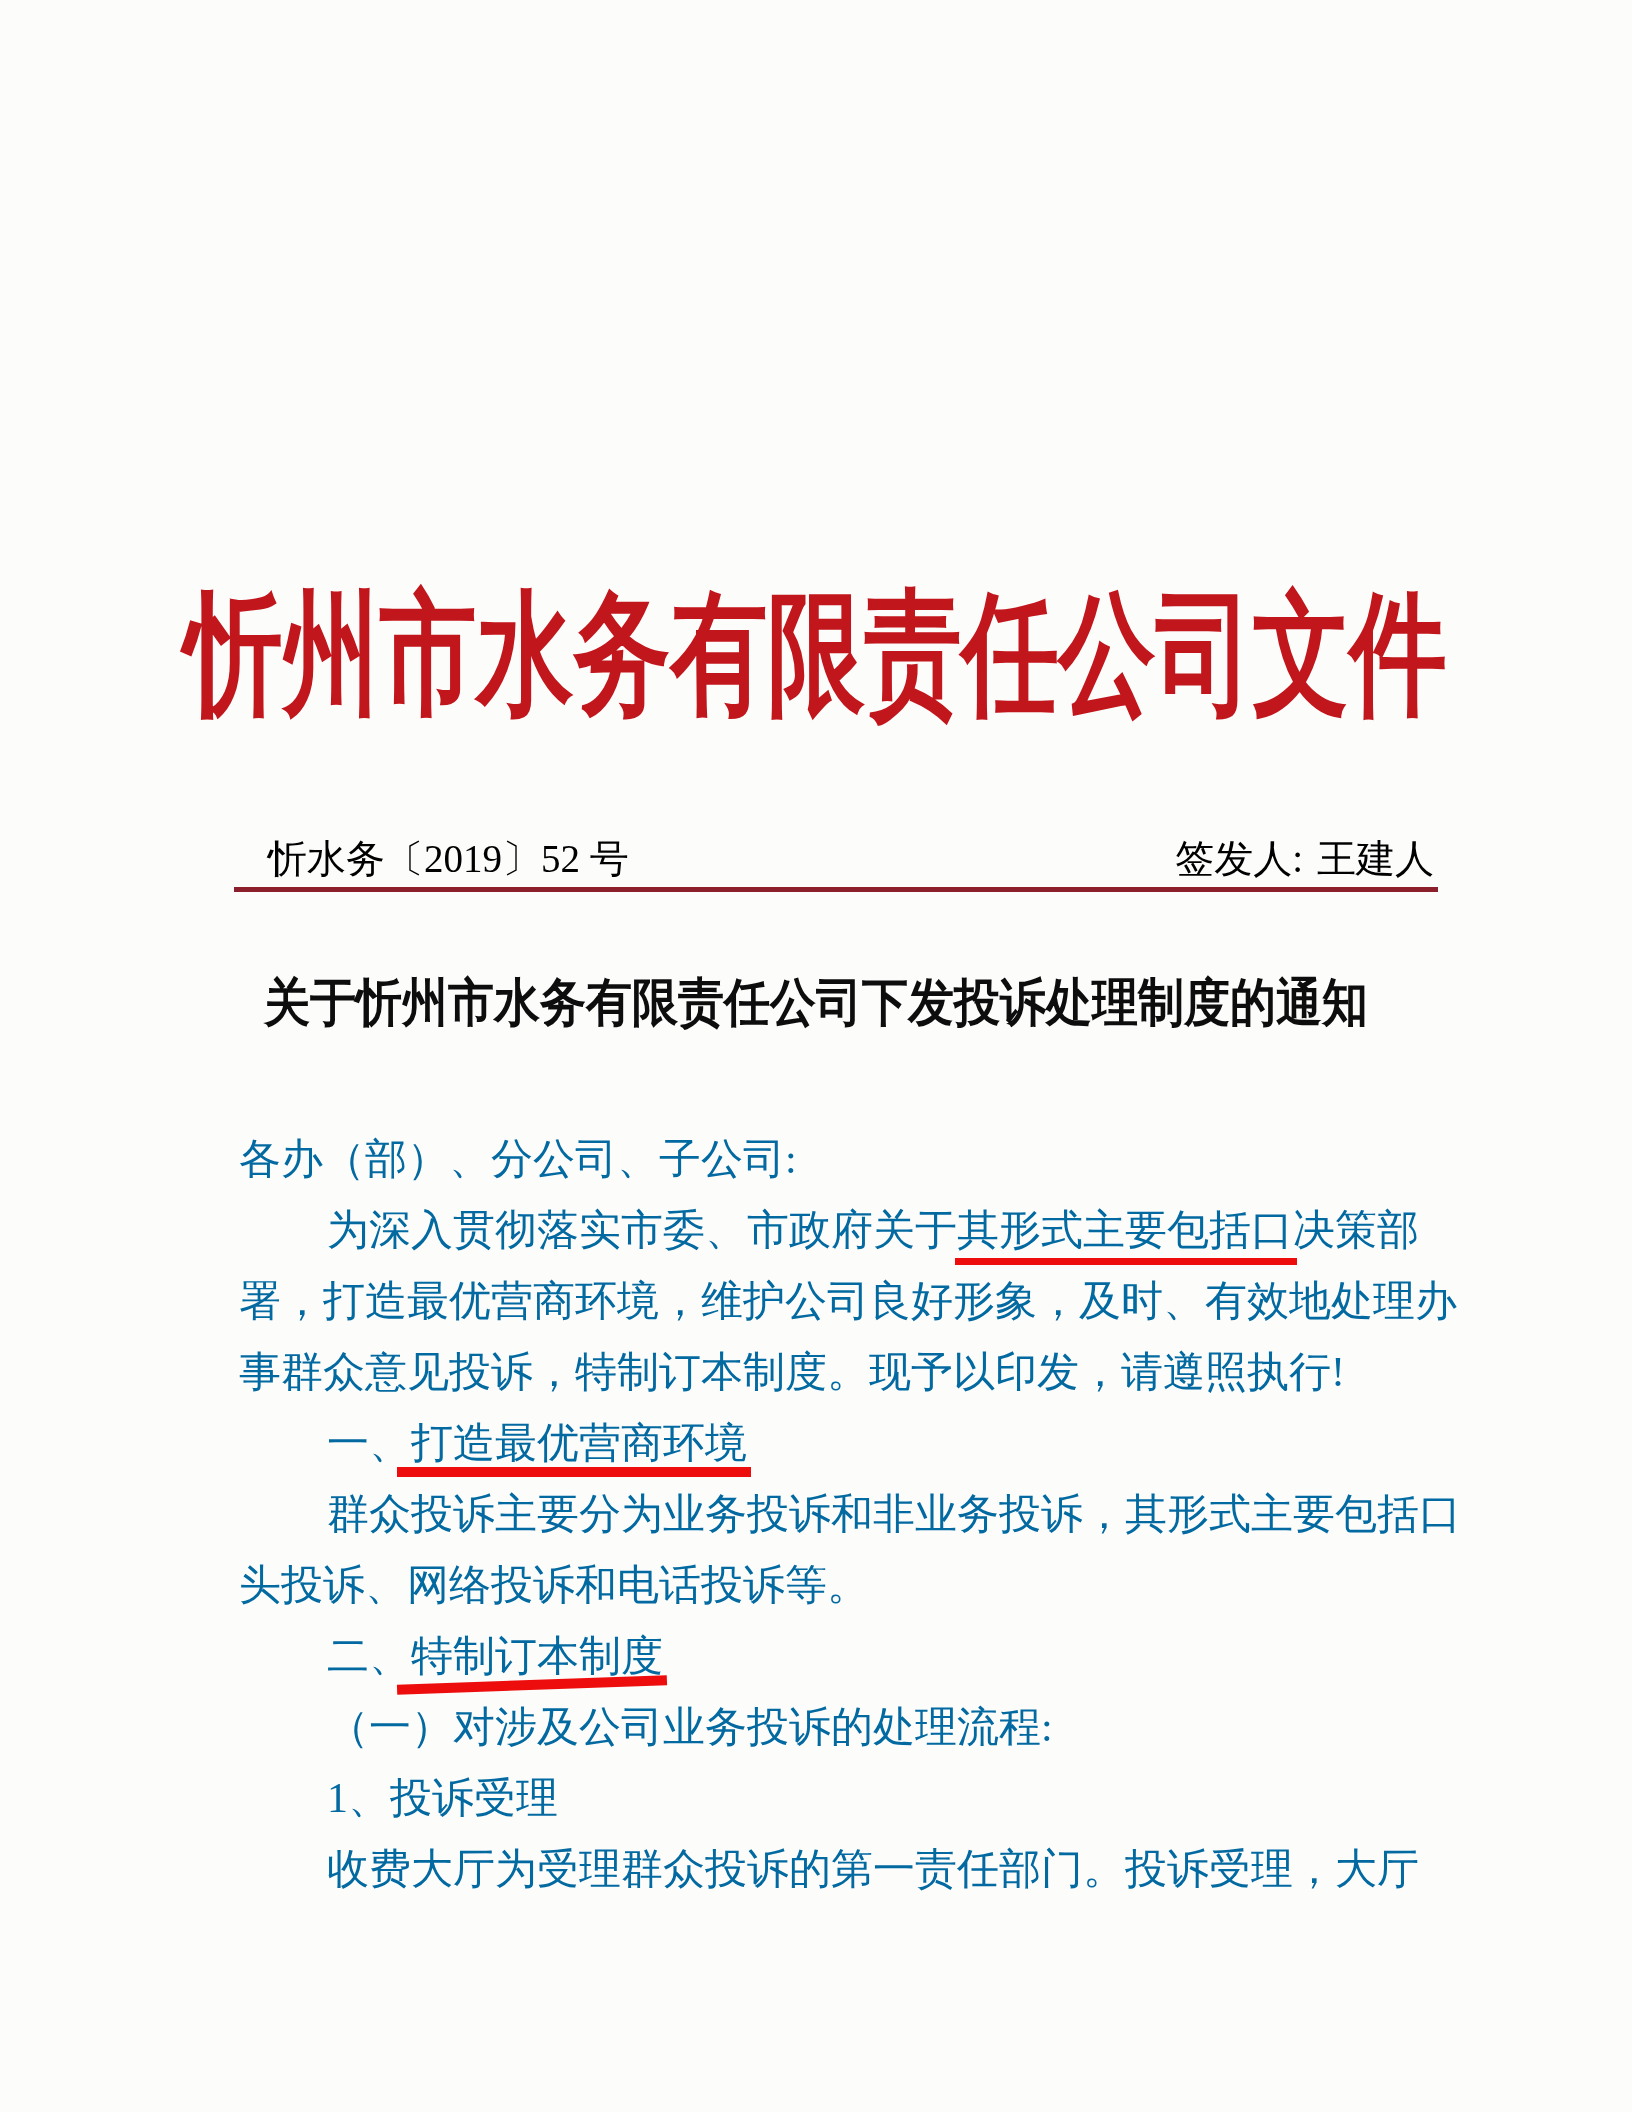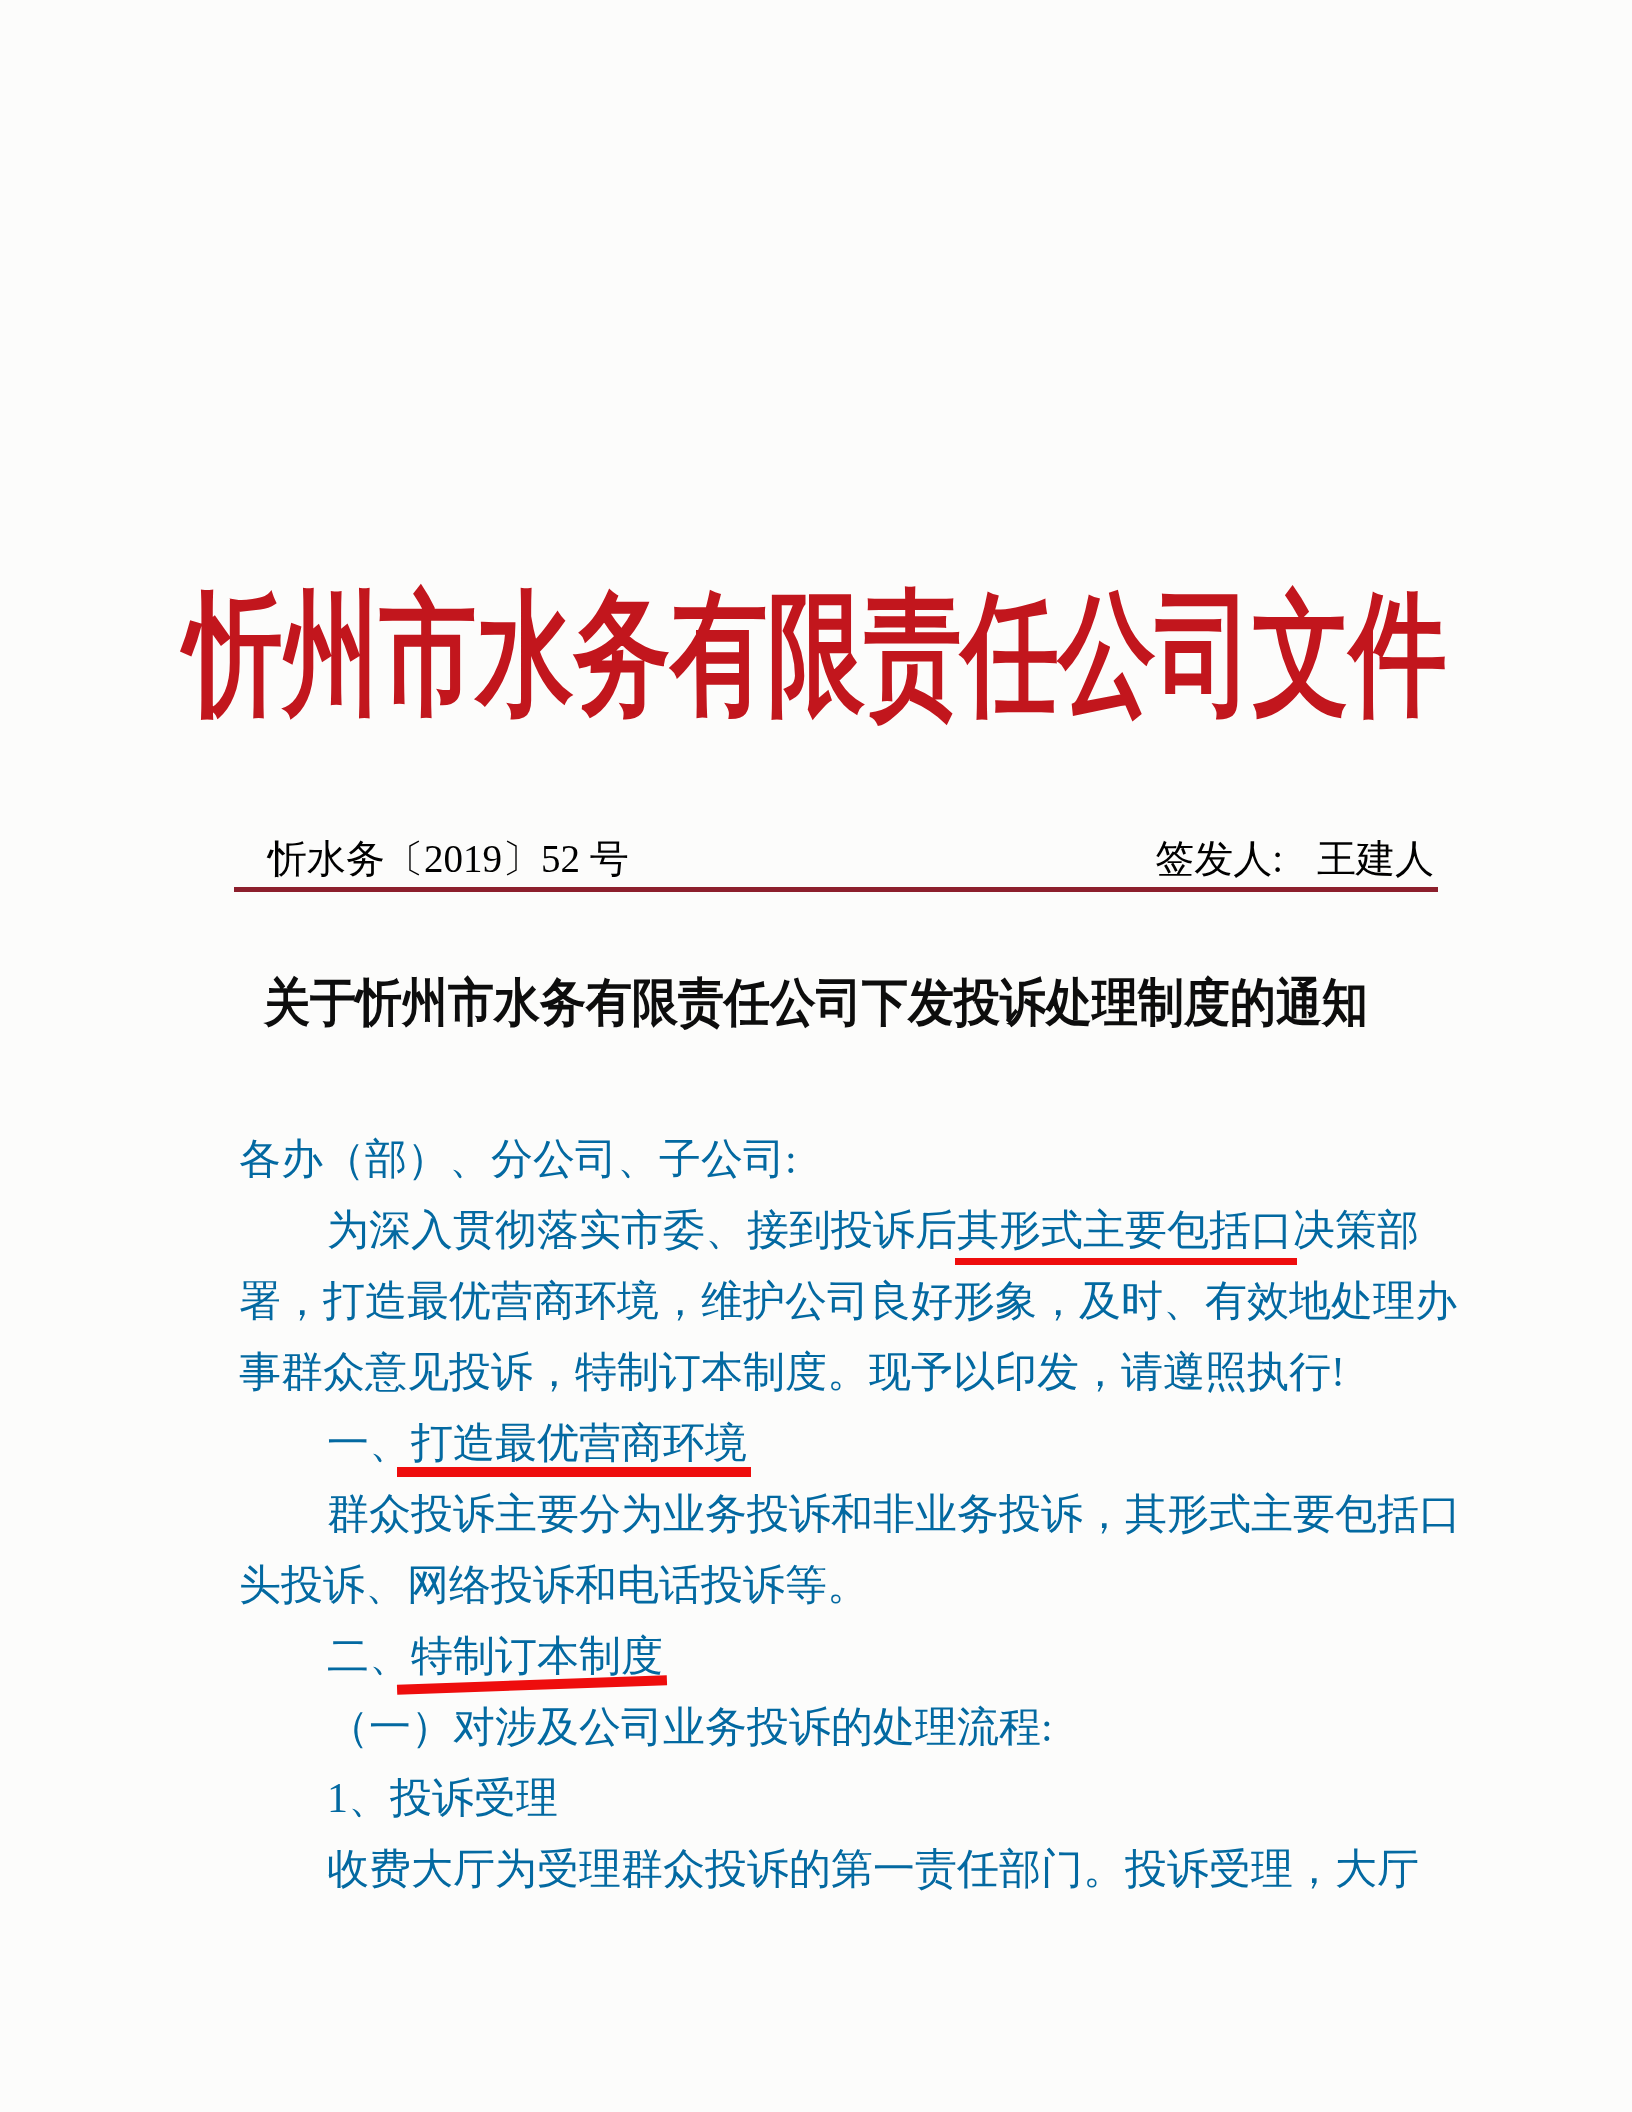--- a/index.html
+++ b/index.html
@@ -17,21 +17,21 @@
     text-align:center; white-space:nowrap;
     font-size:97px; font-weight:bold; line-height:1;
     color:#c2161d;
     transform:scaleY(1.38); transform-origin:center top;
   }
   .doc-row {
     position:absolute; top:832px; left:268px; width:1166px;
     display:flex; justify-content:space-between; align-items:baseline;
     font-size:39px; color:#000000; white-space:nowrap;
   }
-  .issuer { display:flex; gap:34px; }
+  .issuer { display:flex; gap:14px; }
   .sep-line {
     position:absolute; top:887px; left:234px; width:1204px; height:5px;
     background:#8c1f2c;
   }
   .notice-title {
     position:absolute; top:968px; left:0; width:100%;
     text-align:center; white-space:nowrap;
     font-size:46px; font-weight:bold; color:#0d0d0d;
     transform:scaleY(1.12); transform-origin:center top;
   }
@@ -69,21 +69,21 @@
 
   <div class="notice-title">关于忻州市水务有限责任公司下发投诉处理制度的通知</div>
 
   <div class="body-block">
 
     <div class="line">
       <span>各办（部）、分公司、子公司:</span>
     </div>
 
     <div class="line indent">
-      <span>为深入贯彻落实市委、接到投诉后</span><span class="u">其形式主要包括口</span><span>决策部</span>
+      <span>为深入贯彻落实市委、市政府关于</span><span class="u">其形式主要包括口</span><span>决策部</span>
     </div>
 
     <div class="line">
       <span>署，打造最优营商环境，维护公司良好形象，及时、有效地处理办</span>
     </div>
 
     <div class="line">
       <span>事群众意见投诉，特制订本制度。现予以印发，请遵照执行!</span>
     </div>
 

